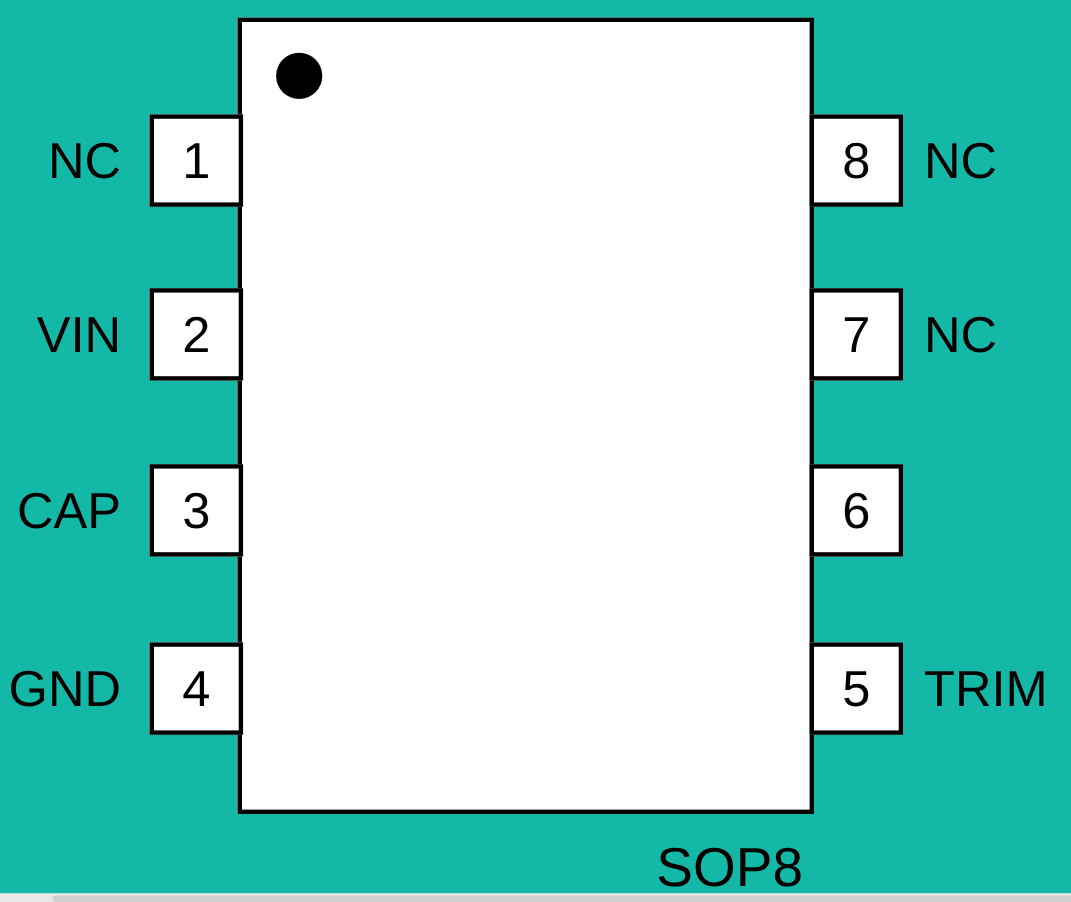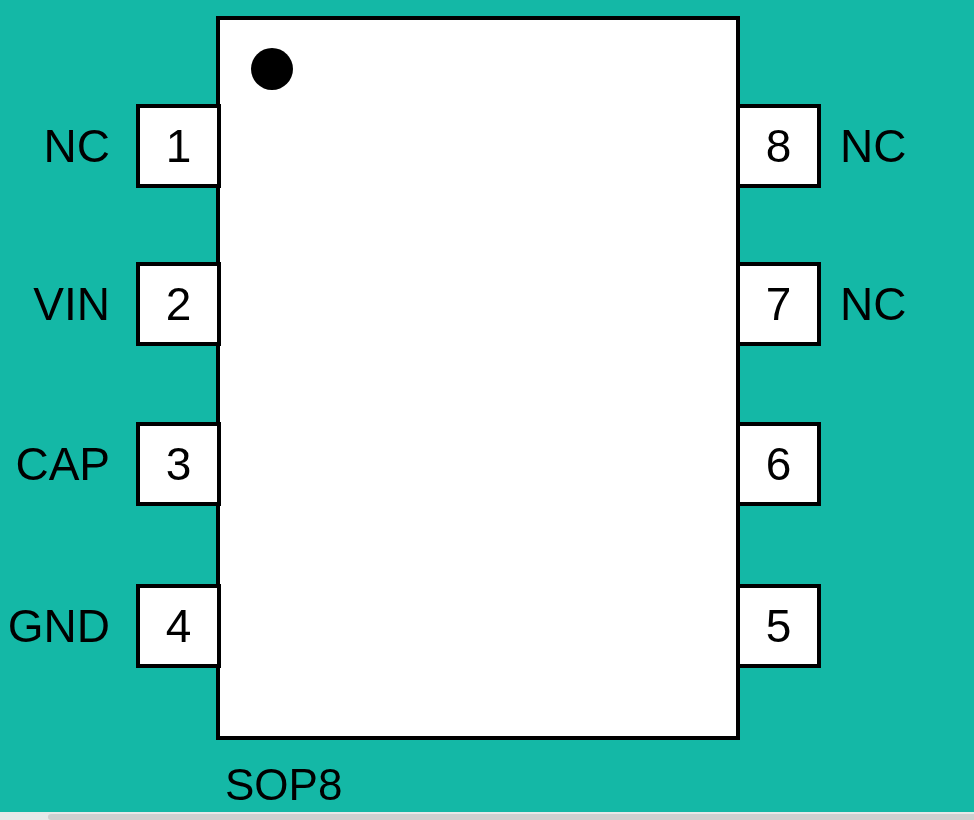--- a/index.html
+++ b/index.html
@@ -63,25 +63,25 @@
     width: 175px;
     right: 864px; 
     text-align: right;
   }
   .pin-label.right {
     left: 840px;
     text-align: left;
   }
   .package-label {
     position: absolute;
-    left: 225px;
+    left: 210px;
     top: 763px;
     width: 520px;
-    text-align: left;
-    font-size: 44px;
+    text-align: right;
+    font-size: 50px;
     line-height: 1;
     color: #000000;
   }
   .scrollbar-track {
     position: absolute;
     left: 0;
     top: 812px;
     width: 974px;
     height: 8px;
     background: #e8e8e8;
@@ -114,19 +114,20 @@
   <div class="pin-box left row-2">3</div>
   <div class="pin-box left row-3">4</div>
 
   <div class="pin-box right row-0">8</div>
   <div class="pin-box right row-1">7</div>
   <div class="pin-box right row-2">6</div>
   <div class="pin-box right row-3">5</div>
 
   <div class="pin-label right row-0">NC</div>
   <div class="pin-label right row-1">NC</div>
+  <div class="pin-label right row-3">TRIM</div>
 
   <div class="package-label">SOP8</div>
 
   <div class="scrollbar-track"></div>
   <div class="scrollbar-thumb"></div>
 
 </div>
 
 </body></html>

